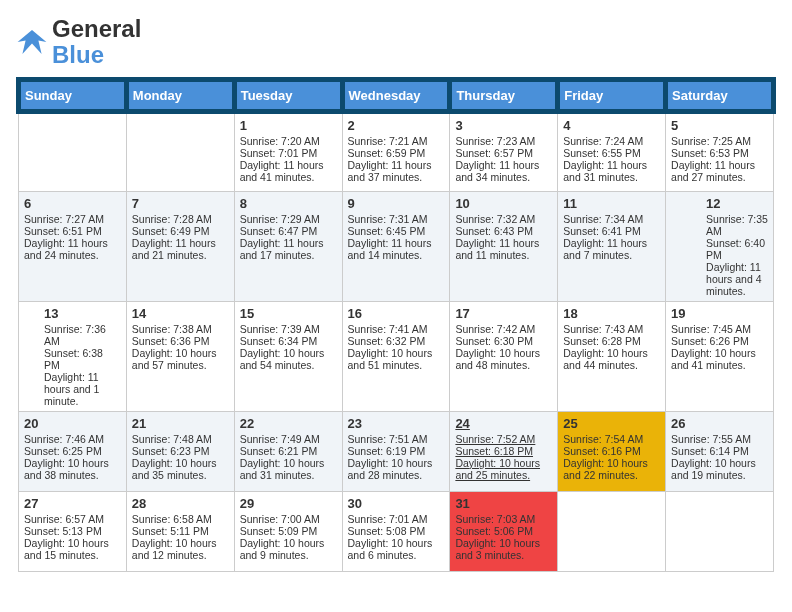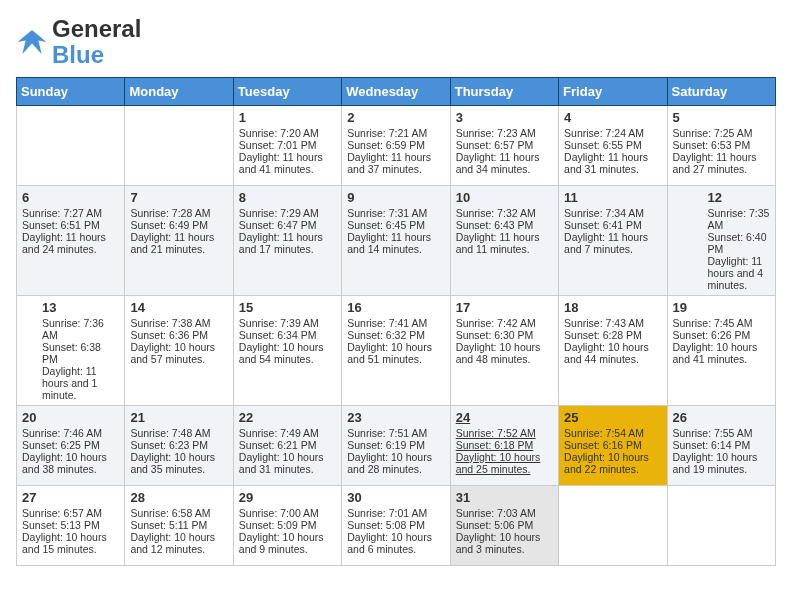--- a/index.html
+++ b/index.html
@@ -53,21 +53,21 @@
       border-collapse: collapse;
       table-layout: fixed;
     }
     th {
       background-color: #4a90d9;
       color: #fff;
       font-size: 13px;
       font-weight: bold;
       padding: 6px 4px;
       text-align: left;
-      border: 1px solid #0c4a6e;
+      border: 5px solid #0c4a6e;
     }
     td {
       border: 1px solid #ccc;
       vertical-align: top;
       padding: 4px 5px;
       font-size: 10.5px;
       color: #333;
       height: 80px;
     }
     .day-num {
@@ -304,21 +304,21 @@
           <div>Sunrise: 7:00 AM</div>
           <div>Sunset: 5:09 PM</div>
           <div>Daylight: 10 hours and 9 minutes.</div>
         </td>
         <td style="background-color: rgb(255, 255, 255);">
           <span class="day-num">30</span>
           <div>Sunrise: 7:01 AM</div>
           <div>Sunset: 5:08 PM</div>
           <div>Daylight: 10 hours and 6 minutes.</div>
         </td>
-        <td style="background-color: #e5e5e5;">
+        <td style="background-color: #ef4444;">
           <span class="day-num">31</span>
           <div>Sunrise: 7:03 AM</div>
           <div>Sunset: 5:06 PM</div>
           <div>Daylight: 10 hours and 3 minutes.</div>
         </td>
         <td style="background-color: rgb(255, 255, 255);"></td>
         <td style="background-color: rgb(255, 255, 255);"></td>
       </tr>
     </tbody>
 </table>

